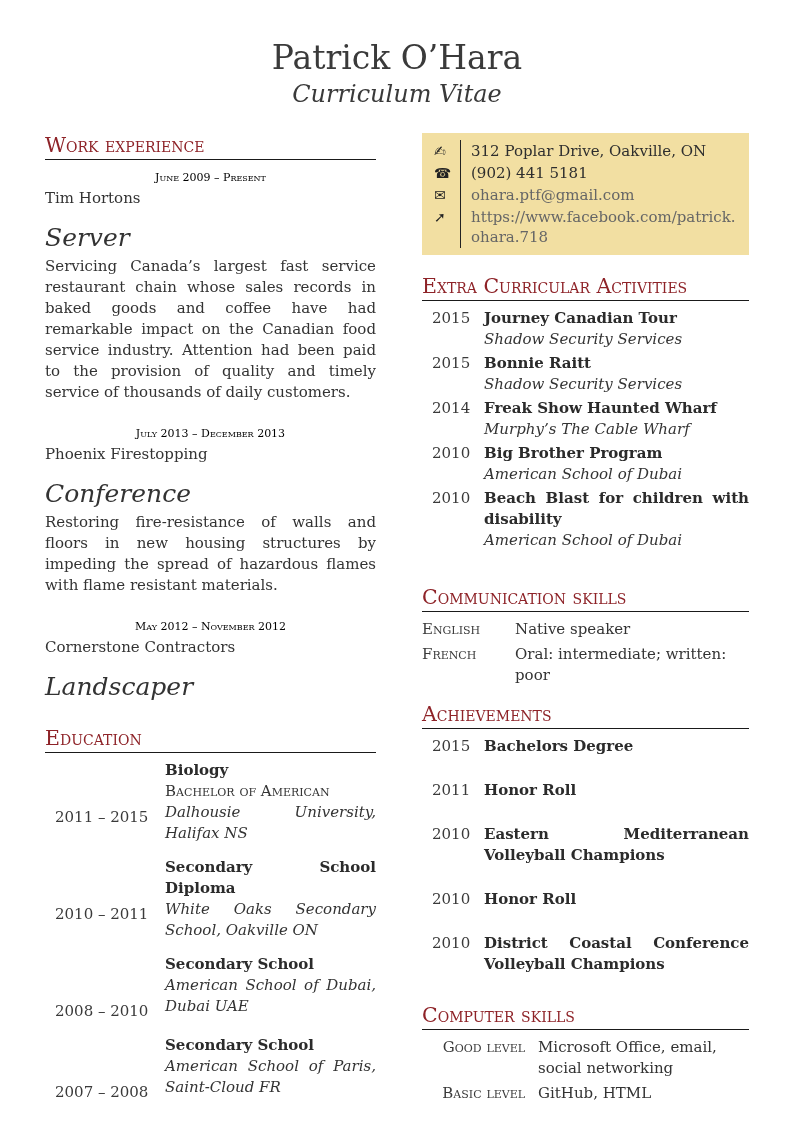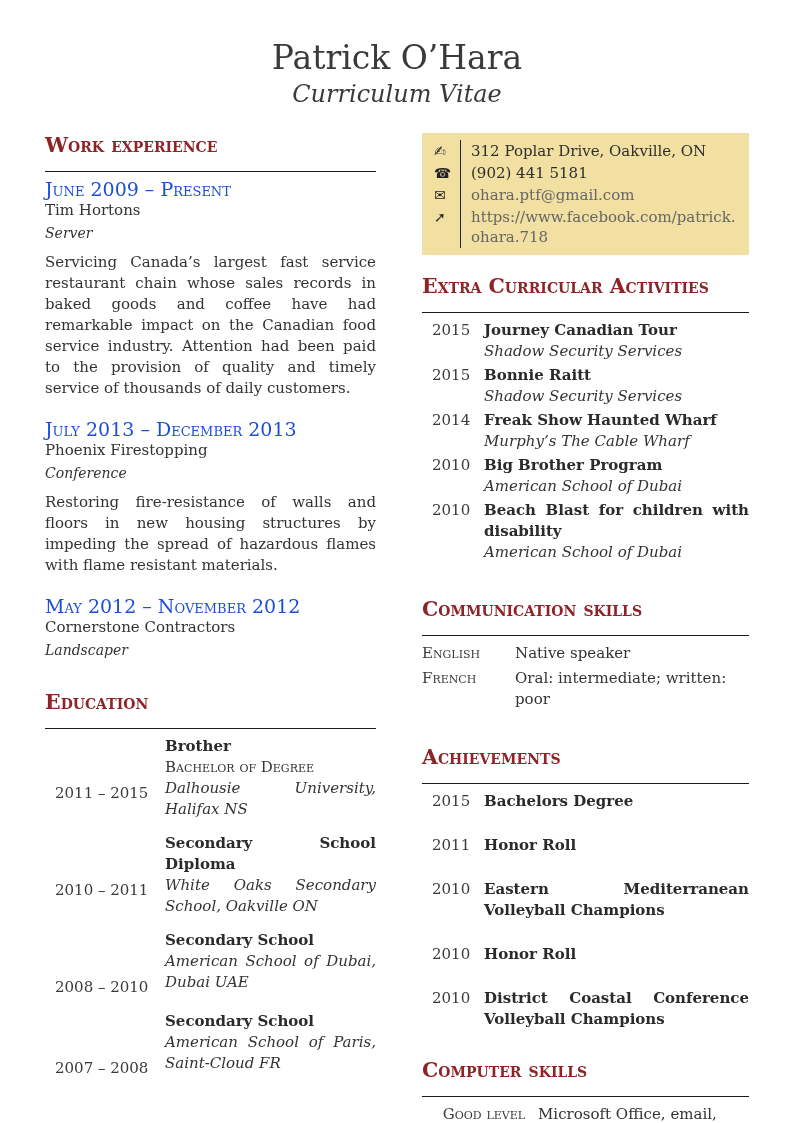--- a/index.html
+++ b/index.html
@@ -13,31 +13,31 @@
   }
   
   .header { position:absolute; top:40px; left:0; right:0; text-align:center; }
   .name { font-size:33px; line-height:36px; color:#3a3a3a; }
   .subtitle { font-size:24px; line-height:30px; font-style:italic; color:#3a3a3a; margin-top:3px; }
   
   .col-left  { position:absolute; left:45px;  top:133px; width:331px; }
   .col-right { position:absolute; left:422px; top:133px; width:327px; }
   
   h2.section-heading {
-    font-weight:bold; font-variant:small-caps;
+    font-weight:normal; font-variant:small-caps;
     font-size:20.5px; line-height:24px;
     color:var(--accent,#8e2328);
     border-bottom:1px solid #1a1a1a;
-    padding-bottom:14px; margin-bottom:7px;
+    padding-bottom:2px; margin-bottom:7px;
   }
   
   .job { margin-bottom:20px; }
-  .job-date { text-align:left; font-variant:small-caps; font-size:19px; color:#1d4ed8; }
+  .job-date { text-align:center; font-variant:small-caps; font-size:11px; color:#000000; }
   .job-company { color:#333; }
-  .job-role { font-style:italic; font-size:14px; line-height:25px; color:#333; }
+  .job-role { font-style:italic; font-size:25px; line-height:25px; color:#333;margin-top:16px; }
   .job-desc { margin-top:6px; text-align:justify; hyphens:auto; }
   .edu-section { margin-top:27px; }
   
   .edu-row { display:flex; margin-bottom:13px; }
   .edu-dates { flex:0 0 110px; padding-left:10px; color:#3a3a3a;margin-top:47px; }
   .edu-body { flex:1; margin-left:10px; }
   .edu-title { font-weight:bold; color:#2b2b2b; text-align:justify; hyphens:auto; }
   .edu-subtitle { font-variant:small-caps; }
   .edu-school { font-style:italic; text-align:justify; hyphens:auto; }
   
@@ -52,21 +52,21 @@
   .contact-list > .contact-row:nth-of-type(n+3) .contact-text { color:var(--muted,#666); }
   
   .xc-row { display:flex; margin-bottom:3px; }
   .ach-row { display:flex; margin-bottom:23px; }
   .xc-year { flex:0 0 50px; padding-left:10px; color:#3a3a3a; }
   .xc-body { flex:1; margin-left:12px; }
   .xc-title { font-weight:bold; color:#2b2b2b; text-align:justify; hyphens:auto; }
   .xc-org { font-style:italic; }
   
   .comm-section { margin-top:34px; }
-  .ach-section { margin-top:35px; }
+  .ach-section { margin-top:16px; }
   .cs-section { margin-top:28px; }
   .lv-row { display:flex; margin-bottom:4px; }
   .comm-label { flex:0 0 80px; font-variant:small-caps; color:#3a3a3a; }
   .cs-label { flex:0 0 103px; text-align:right; font-variant:small-caps; color:#3a3a3a; }
   .lv-value { flex:1; margin-left:13px; }
 </style>
 </head>
 <body>
 
 <div class="page">
@@ -104,22 +104,22 @@
         </div>
     </section>
 
     <section class="edu-section">
       <h2 class="section-heading">Education</h2>
       <div class="edu-list">
 
           <div class="edu-row">
             <div class="edu-dates">2011 – 2015</div>
             <div class="edu-body">
-              <div class="edu-title">Brother</div>
-              <div class="edu-subtitle">Bachelor of Degree</div>
+              <div class="edu-title">Biology</div>
+              <div class="edu-subtitle">Bachelor of American</div>
               <div class="edu-school">Dalhousie University, Halifax NS</div>
             </div>
           </div>
 
           <div class="edu-row">
             <div class="edu-dates">2010 – 2011</div>
             <div class="edu-body">
               <div class="edu-title">Secondary School Diploma</div>
 
               <div class="edu-school">White Oaks Secondary School, Oakville ON</div>

